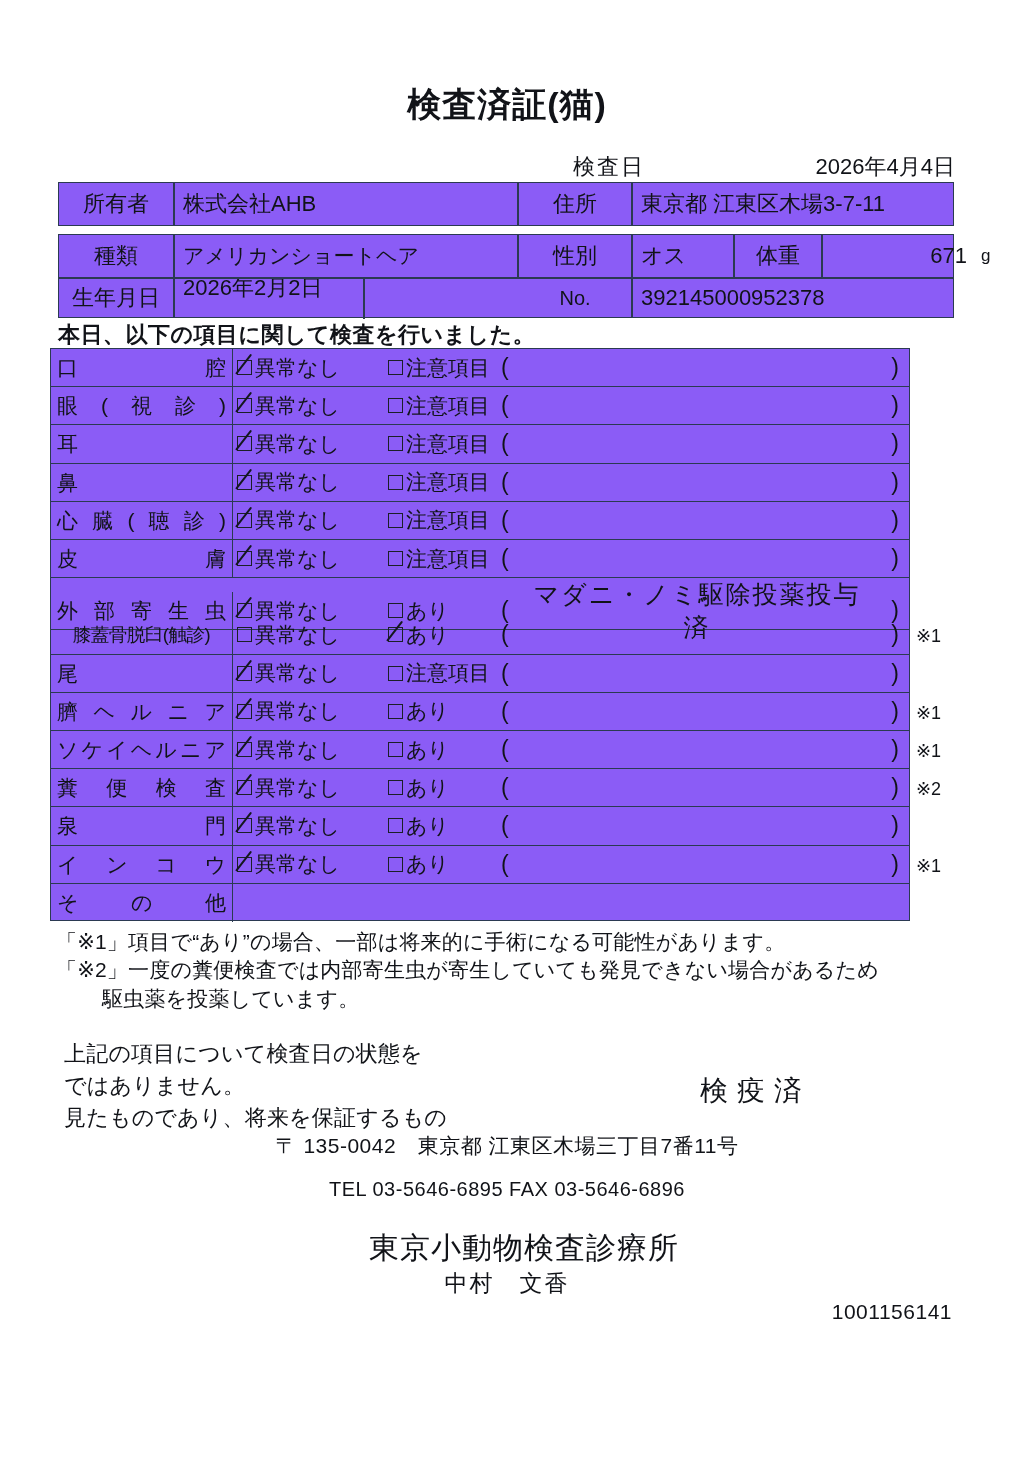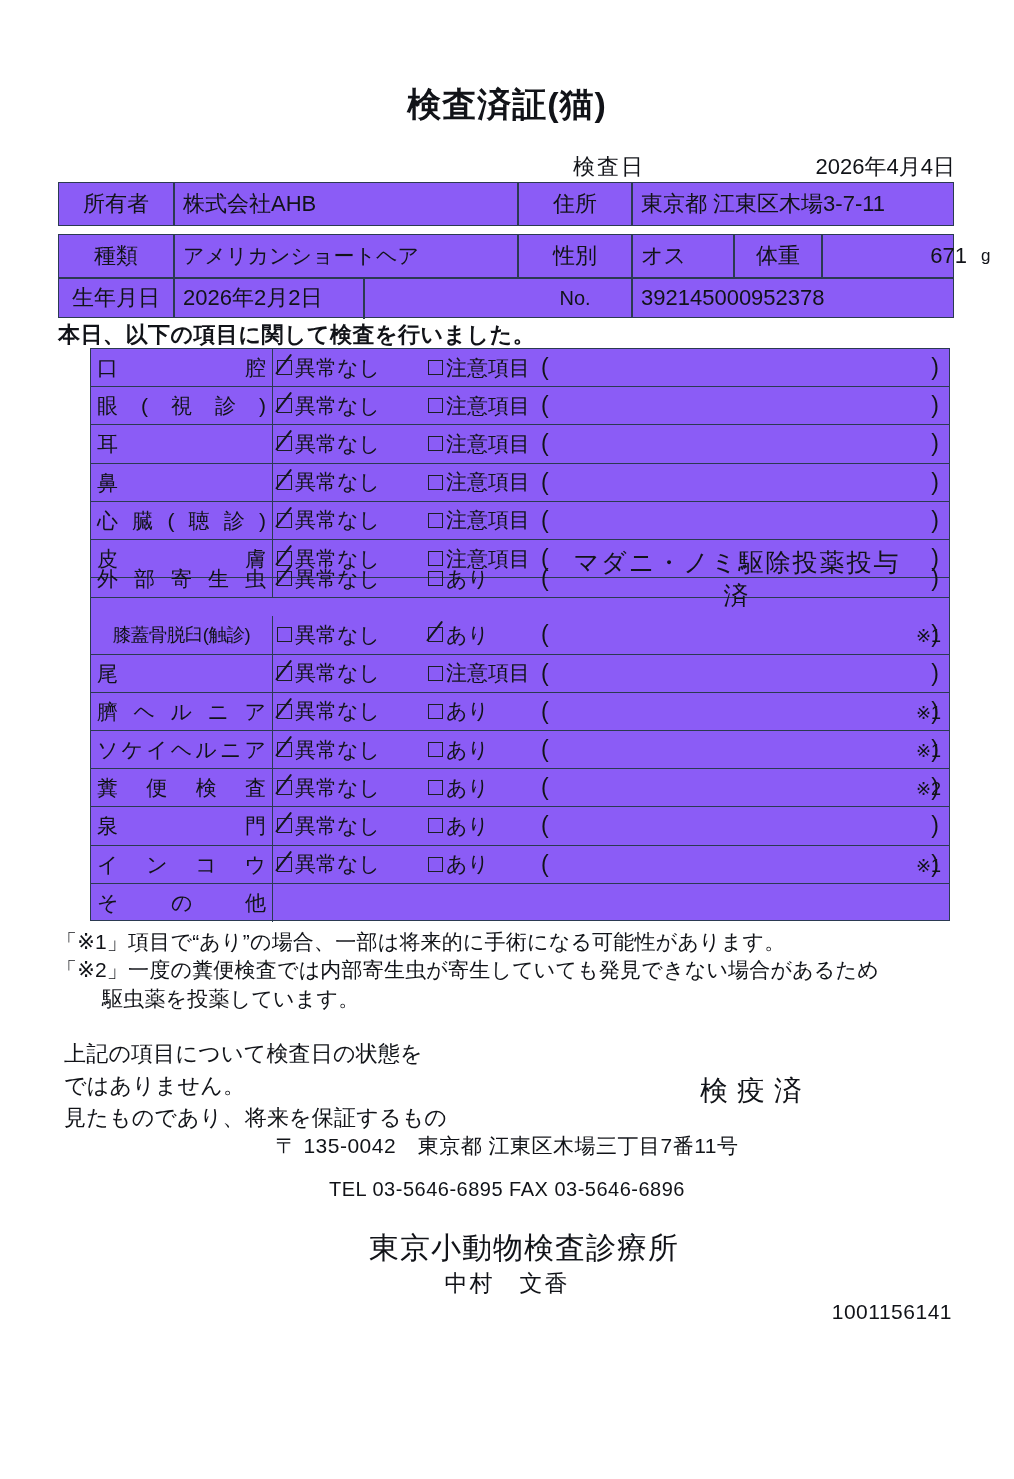--- a/index.html
+++ b/index.html
@@ -56,21 +56,21 @@
   #animal-table{left:58px;top:234px;width:896px;height:84px;}
 
   
   .stmt{
     position:absolute;left:58px;top:320px;
     font-size:22px;font-weight:700;letter-spacing:0.5px;
   }
 
   
   #check-table{
-    left:50px;top:348px;width:860px;height:573px;margin-left:40px;
+    left:50px;top:348px;width:860px;height:573px;
   }
   .crow{
     position:absolute;left:0;width:100%;
     box-sizing:border-box;
     border-bottom:1.6px solid #2b3a52;
   }
   .crow:last-child{border-bottom:none;}
   .clabel{
     position:absolute;left:0;top:0;width:182px;height:100%;
     box-sizing:border-box;
@@ -192,21 +192,21 @@
 
     <div class="cell ctr" style="left:0;top:0;width:114px;height:42px;">種類</div>
     <div class="cell" style="left:116px;top:0;width:342px;height:42px;font-size:21px;">アメリカンショートヘア</div>
     <div class="cell ctr" style="left:460px;top:0;width:112px;height:42px;">性別</div>
     <div class="cell" style="left:574px;top:0;width:100px;height:42px;">オス</div>
     <div class="cell ctr" style="left:676px;top:0;width:86px;height:42px;">体重</div>
     <div class="cell rgt" style="left:764px;top:0;width:150px;height:42px;padding-right:6px;">671</div>
     <div class="cell" style="left:914px;top:0;width:40px;height:42px;font-size:17px;">g</div>
 
     <div class="cell ctr" style="left:0;top:42px;width:114px;height:42px;">生年月日</div>
-    <div class="cell" style="left:116px;top:42px;width:342px;height:42px;">2026年2月2日</div>
+    <div class="cell" style="left:116px;top:32px;width:342px;height:42px;">2026年2月2日</div>
     <div class="cell ctr" style="left:460px;top:42px;width:112px;height:42px;font-size:20px;">No.</div>
     <div class="cell" style="left:574px;top:42px;right:0;height:42px;">392145000952378</div>
 
     <div class="vline" style="left:114px;top:0;height:100%;"></div>
     <div class="vline" style="left:458px;top:0;height:42px;"></div>
     <div class="vline" style="left:572px;top:0;height:100%;"></div>
     <div class="vline" style="left:674px;top:0;height:42px;"></div>
     <div class="vline" style="left:762px;top:0;height:42px;"></div>
     <div class="vline" style="left:304px;top:42px;height:42px;"></div>
     <div class="hline" style="left:0;top:42px;width:100%;"></div>
@@ -310,21 +310,21 @@
             <span>異常なし</span>
           </div>
           <div class="opt opt2">
             <span class="box"></span>
             <span>注意項目</span>
           </div>
           <div class="paren-l">(</div>
           <div class="paren-r">)</div>
         </div>
       </div>
-      <div class="crow" style="top: 211px; height: 38.2px;">
+      <div class="crow" style="top: 243px; height: 38.2px;">
         <div class="clabel">
           <span>外部寄生虫</span>
         </div>
         <div class="cbody">
           <div class="opt opt1">
             <span class="box checked"></span>
             <span>異常なし</span>
           </div>
           <div class="opt opt2">
             <span class="box"></span>

